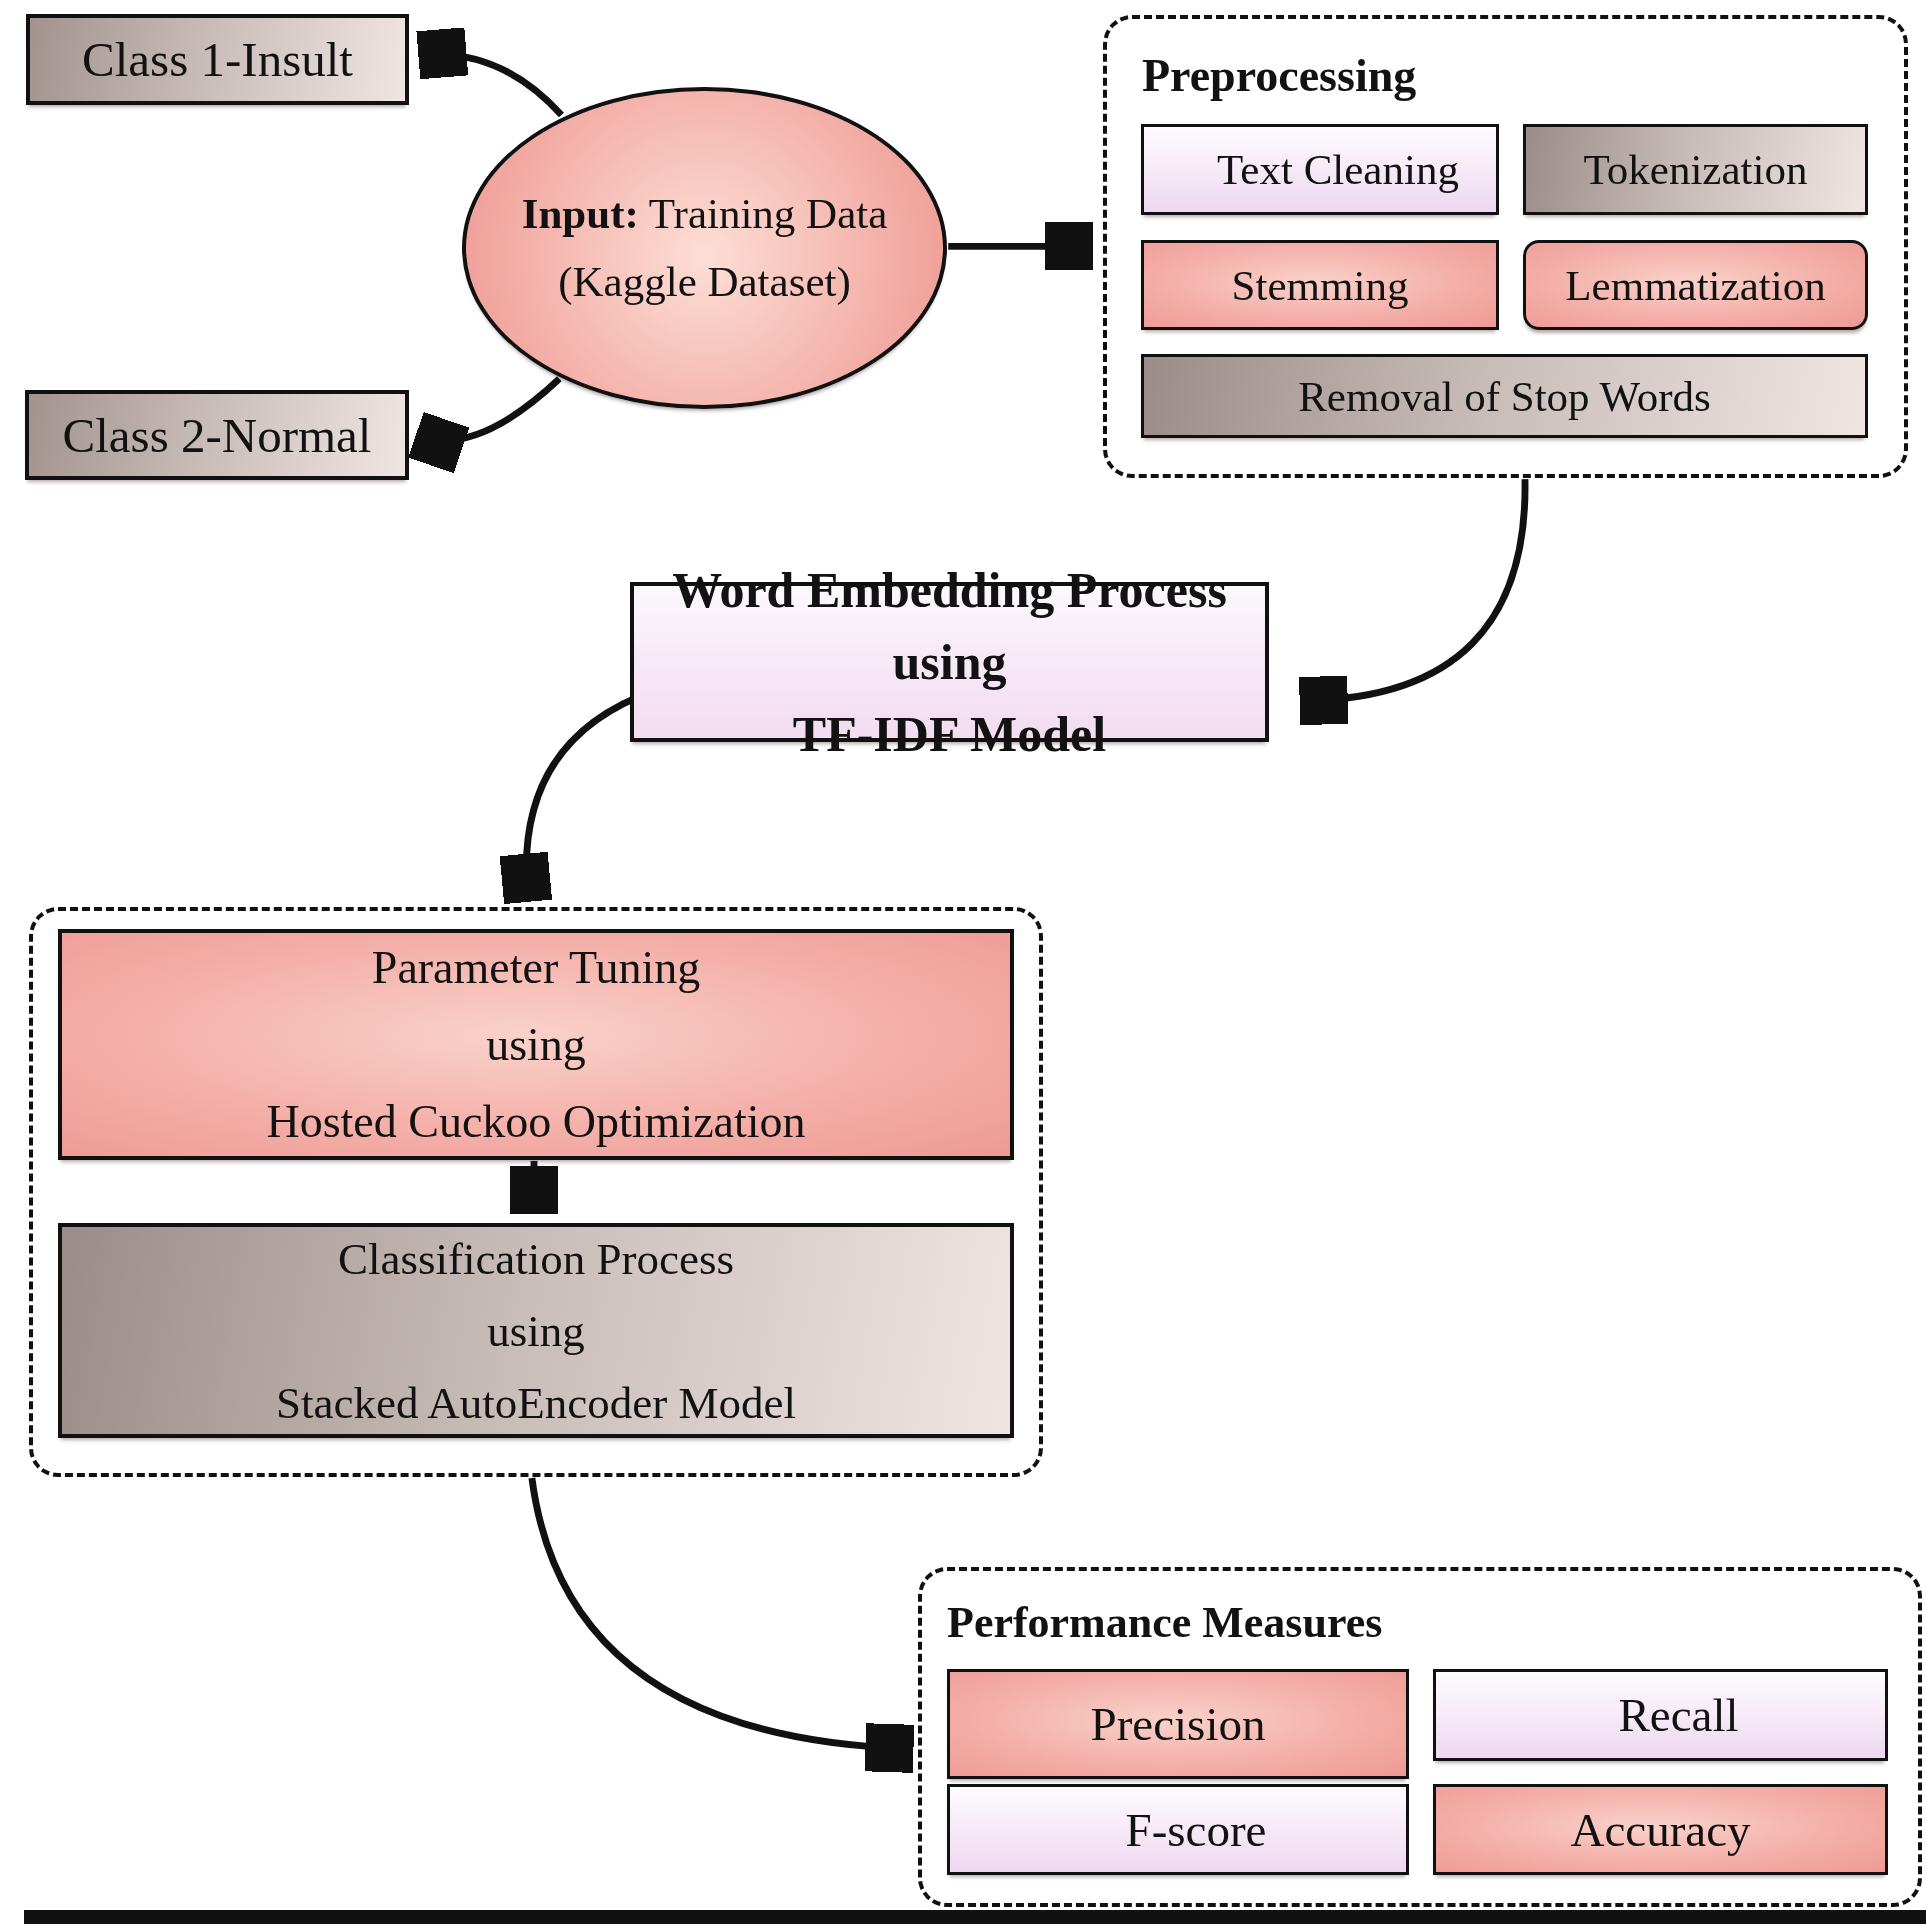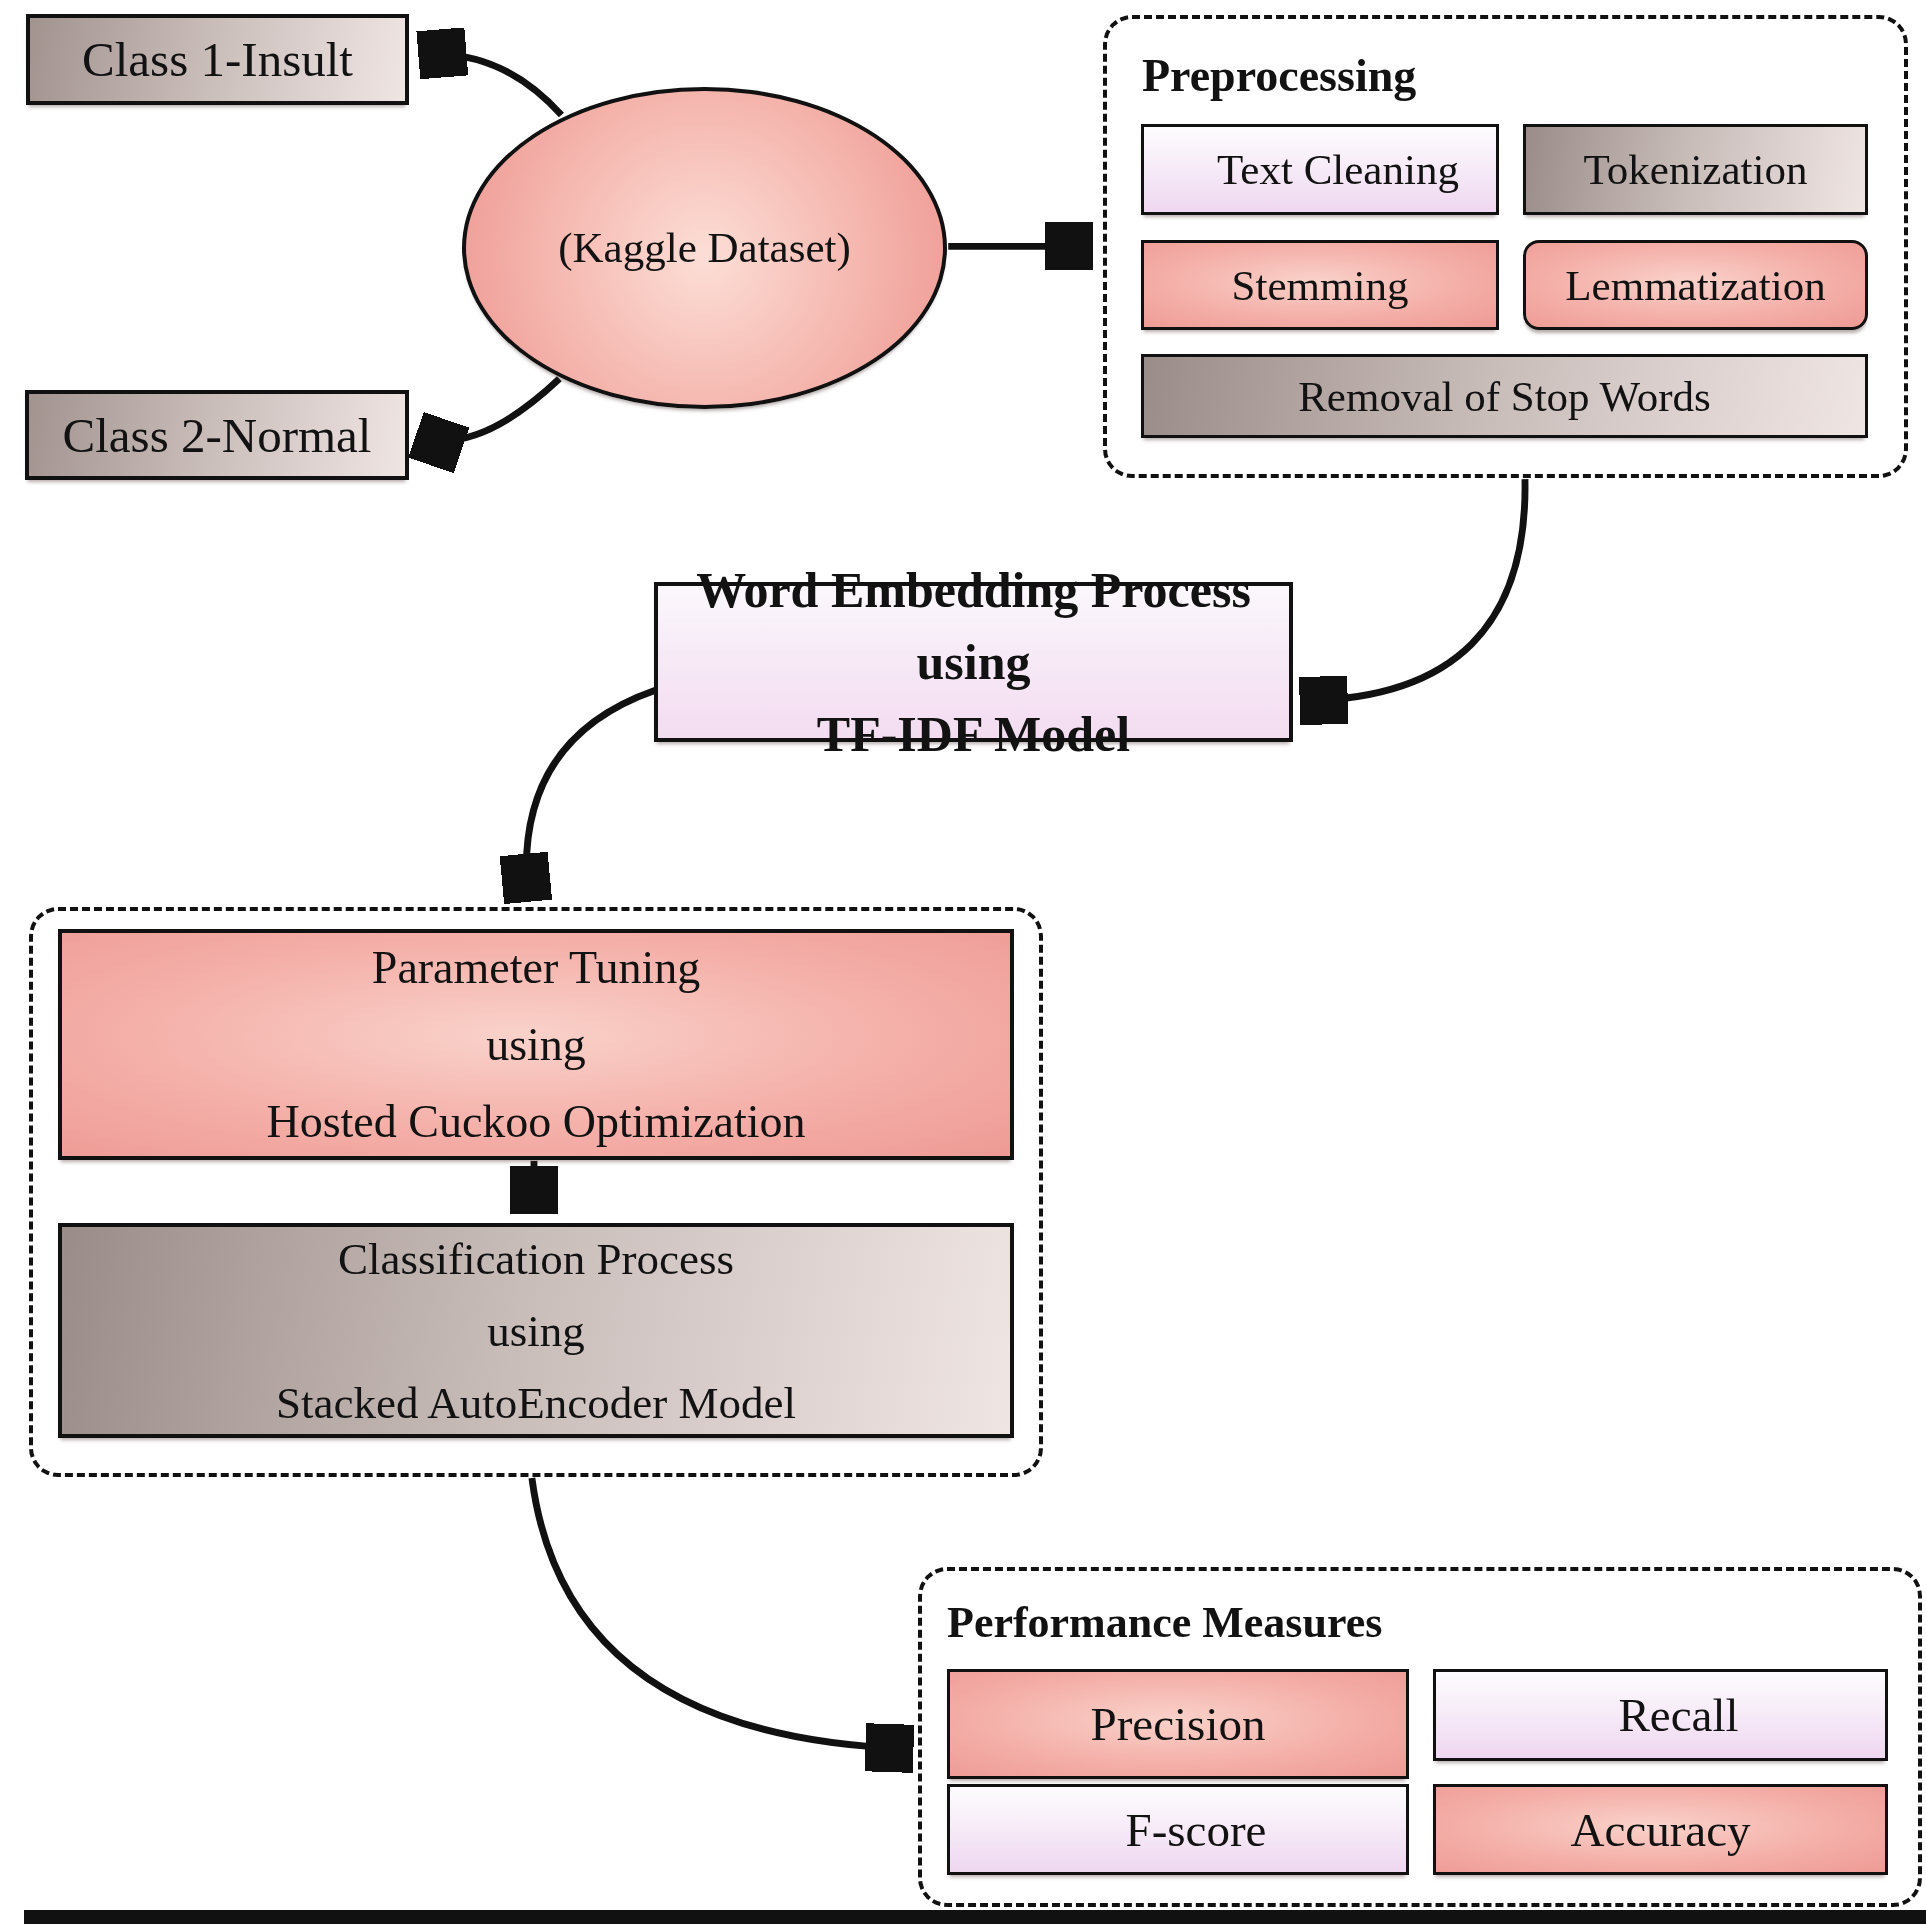--- a/index.html
+++ b/index.html
@@ -88,20 +88,21 @@
 
   <div class="node class-box" style="left:26px;top:13.7px;width:383px;height:91px;">
     <span>Class 1-Insult</span>
   </div>
   <div class="node class-box" style="left:25px;top:390px;width:384px;height:90px;">
     <span>Class 2-Normal</span>
   </div>
 
   <div class="node ellipse" style="left:462px;top:87px;width:485px;height:322px;">
     <div>
+      <div><b>Input:</b><span> Training Data</span></div>
       <div>(Kaggle Dataset)</div>
     </div>
   </div>
 
   <div class="dashed" style="left:1103px;top:14.8px;width:805px;height:463px;"></div>
   <div class="panel-title" style="left:1142px;top:49px;">Preprocessing</div>
 
   <div class="node lavender prep-item" style="left:1141px;top:124px;width:358px;height:91px;">
     <span>Text Cleaning</span>
   </div>
@@ -111,21 +112,21 @@
   <div class="node taupe prep-item" style="left:1523px;top:124px;width:345px;height:91px;">
     <span>Tokenization</span>
   </div>
   <div class="node salmon prep-item" style="left:1523px;top:240px;width:345px;height:90px;border-radius:16px;">
     <span>Lemmatization</span>
   </div>
   <div class="node taupe prep-item" style="left:1141px;top:354px;width:727px;height:84px;">
     <span>Removal of Stop Words</span>
   </div>
 
-  <div class="node we-box" style="left:654px;top:582px;width:639px;height:160px;">
+  <div class="node we-box" style="left:630px;top:582px;width:639px;height:160px;">
     <div>
       <div>Word Embedding Process</div>
       <div>using</div>
       <div>TF-IDF Model</div>
     </div>
   </div>
 
   <div class="dashed" style="left:29px;top:907px;width:1014px;height:570px;"></div>
 
   <div class="node salmon pt-box" style="left:58px;top:929px;width:956px;height:231px;">

